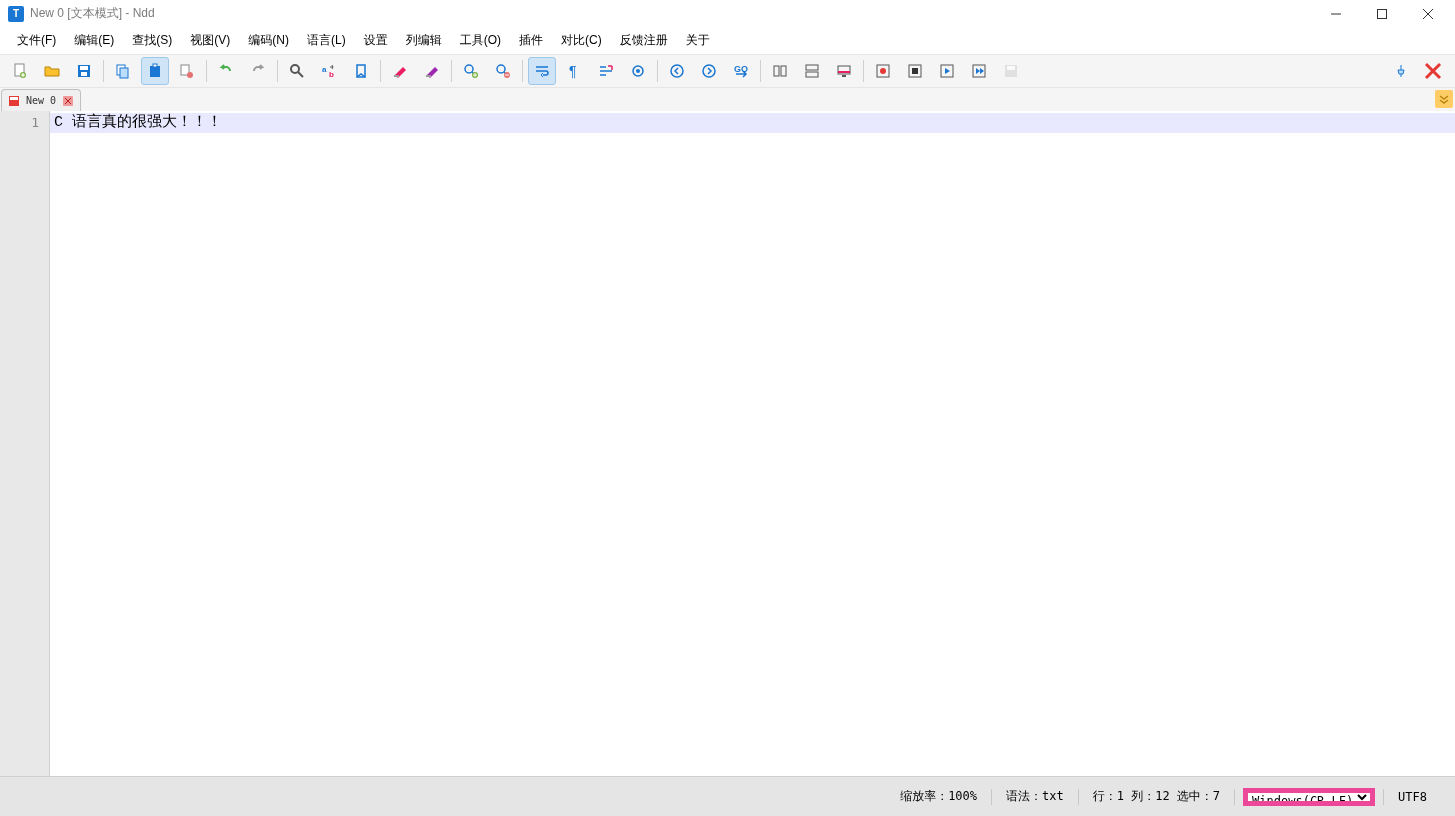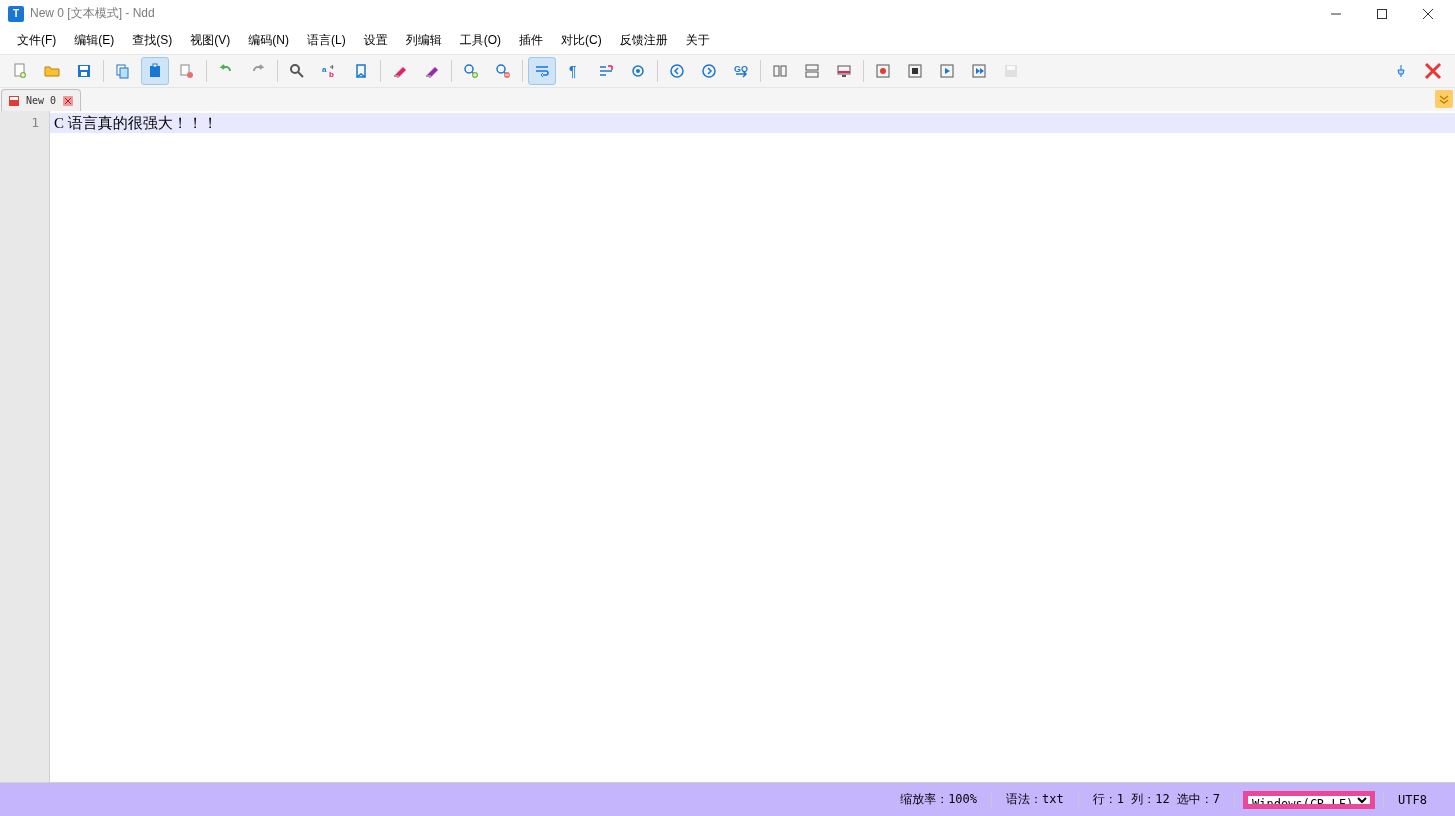--- a/index.html
+++ b/index.html
@@ -20,24 +20,24 @@
 .toolbar .big-close { width: 28px; height: 28px; display: flex; align-items: center; justify-content: center; margin:0 4px; }
 .tabbar { height: 23px; display: flex; align-items: flex-end; background: #f5f5f5; position: relative; }
 .tab { height: 22px; display: flex; align-items: center; padding: 0 6px; background: #f0f0f0; border: 1px solid #c0c0c0; border-bottom: none; border-top-left-radius: 4px; border-top-right-radius: 4px; margin-left: 1px; gap:6px; }
 .tab .ticon { width:12px; height:12px; display:flex; align-items:center; justify-content:center;}
 .tab .tlabel { font-family: "Consolas","SimSun",monospace; font-size: 10px; color:#333; }
 .tab .tclose { width:12px; height:12px; display:flex; align-items:center; justify-content:center; }
 .tabbar .expand { position: absolute; right: 2px; top: 2px; width:18px; height:18px; background:#ffcc66; display:flex; align-items:center; justify-content:center; border-radius:2px;}
 .editor { flex: 1; display: flex; background: #fff; overflow: hidden; }
 .gutter { width: 50px; background: #e8e8e8; border-right: 1px solid #d0d0d0; padding-top: 2px; text-align: right; font-family: Consolas, monospace; font-size: 13px; color: #888; }
 .gutter .ln { padding-right: 10px; height: 20px; line-height: 20px; }
-.content { flex: 1; padding-top: 2px; font-family: Liberation Serif, serif; font-size: 15px; }
+.content { flex: 1; padding-top: 2px; font-family: Liberation Mono, monospace; font-size: 15px; }
 .content .line { height: 20px; line-height: 20px; padding-left: 4px; }
 .content .line.active { background: #e8e8ff; }
-.statusbar { height: 34px; border-top: 1px solid #d0d0d0; display: flex; align-items: center; padding: 16px 4px; background: #c4b5fd; font-size: 12px; gap: 0; }
+.statusbar { height: 40px; border-top: 1px solid #d0d0d0; display: flex; align-items: center; padding: 16px 4px; background: #e5e5e5; font-size: 12px; gap: 0; }
 .statusbar .sep { width:1px; height:16px; background:#c8c8c8; margin:0 8px;}
 .statusbar .push { flex:1;}
 .statusbar .cell { padding: 0 6px; white-space: nowrap; font-family:"SimSun",monospace; }
 .statusbar select { font-size:12px; font-family:"SimSun",monospace; border:5px solid #ec4899; background:#fff; height:18px; }
 svg { display:block; }
 </style>
 </head>
 <body>
 
 <div class="titlebar">

